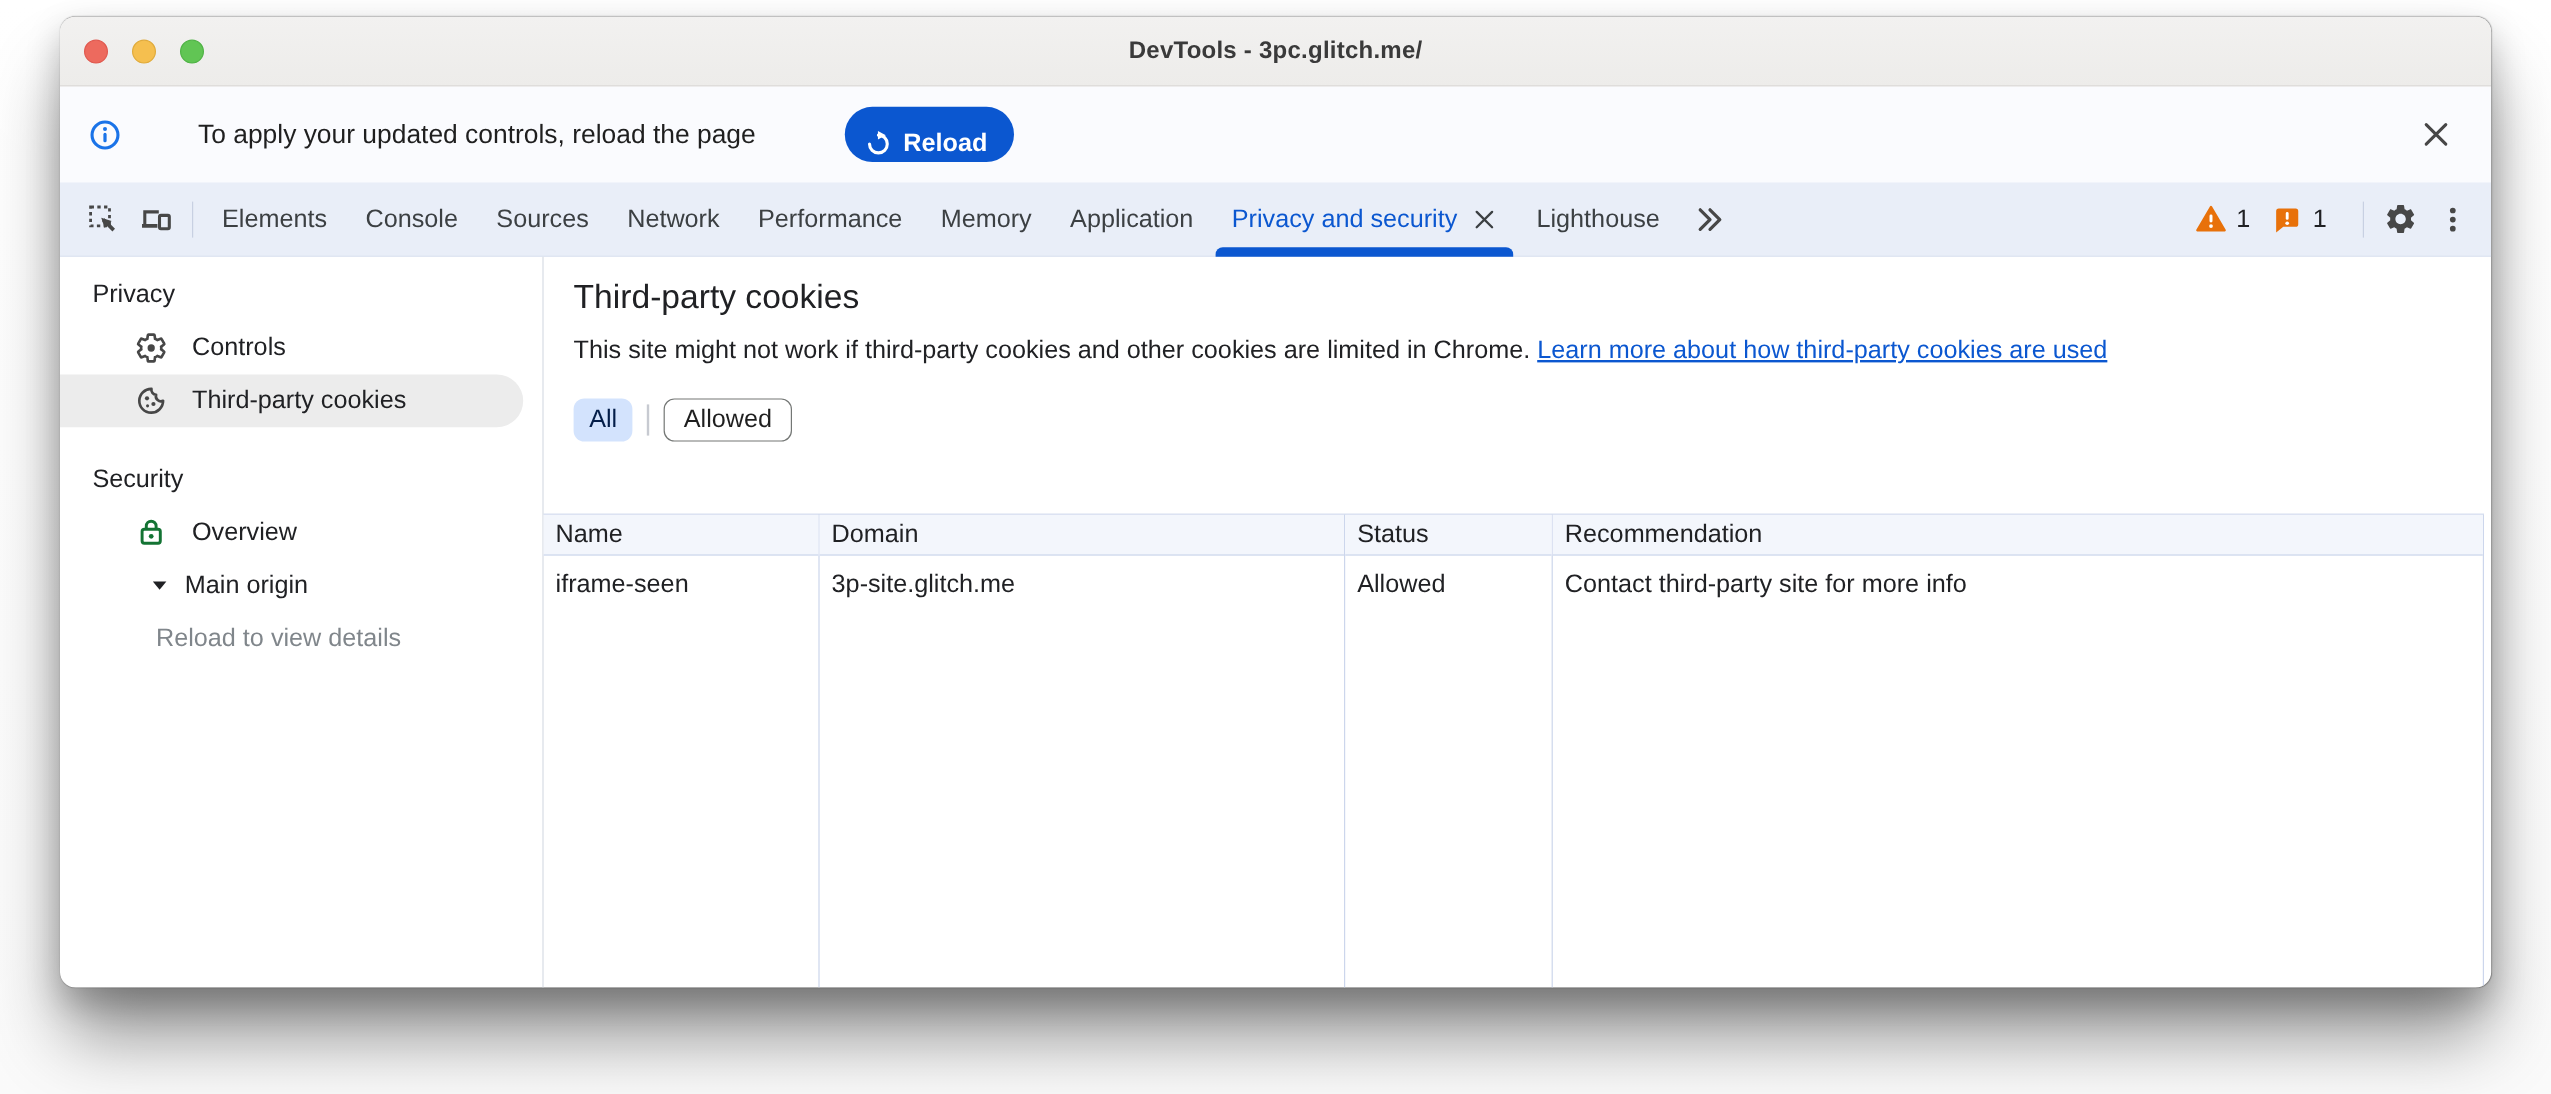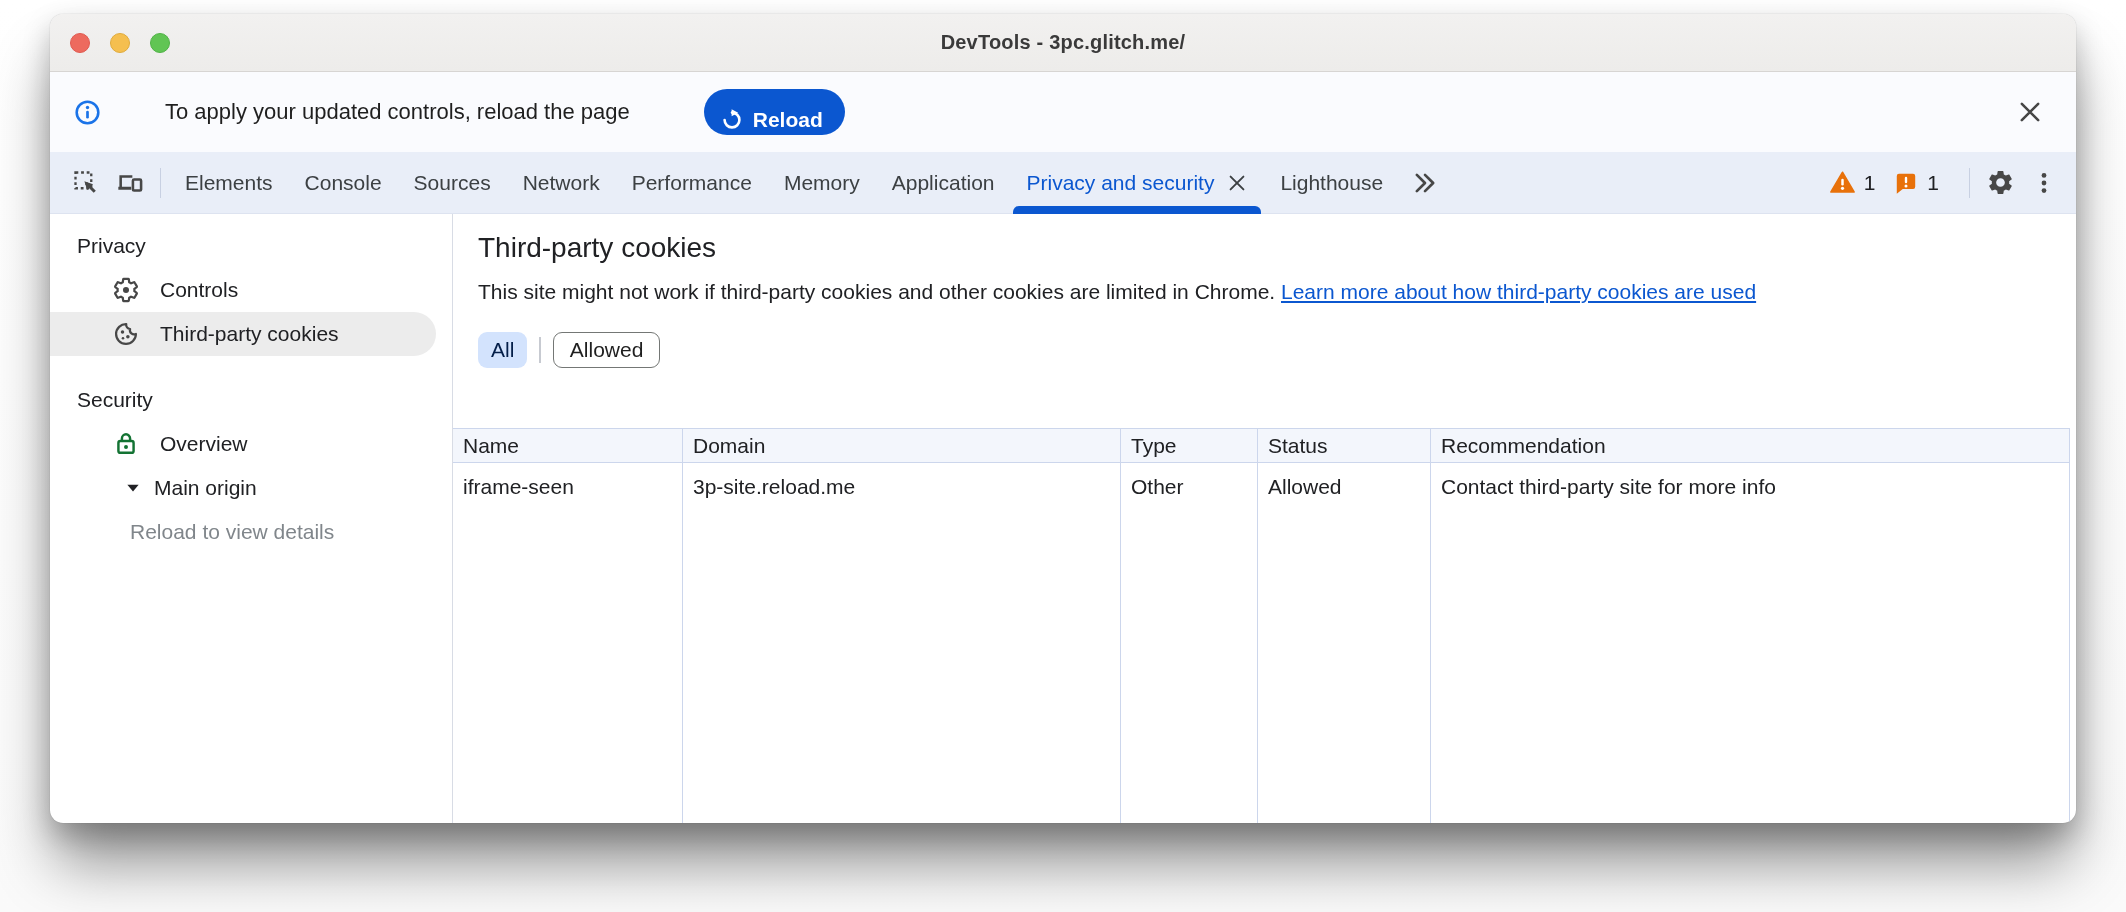--- a/index.html
+++ b/index.html
@@ -308,25 +308,21 @@
           </div>
         </div>
 
         <div class="grid">
           <div class="gcol" style="width:230px">
             <div class="hcell">Name</div>
             <div class="dcell">iframe-seen</div>
           </div>
           <div class="gcol" style="width:438px">
             <div class="hcell">Domain</div>
-            <div class="dcell">3p-site.reload.me</div>
-          </div>
-          <div class="gcol" style="width:137px">
-            <div class="hcell">Type</div>
-            <div class="dcell">Other</div>
+            <div class="dcell">3p-site.glitch.me</div>
           </div>
           <div class="gcol" style="width:173px">
             <div class="hcell">Status</div>
             <div class="dcell">Allowed</div>
           </div>
           <div class="gcol last">
             <div class="hcell">Recommendation</div>
             <div class="dcell">Contact third-party site for more info</div>
           </div>
         </div>

